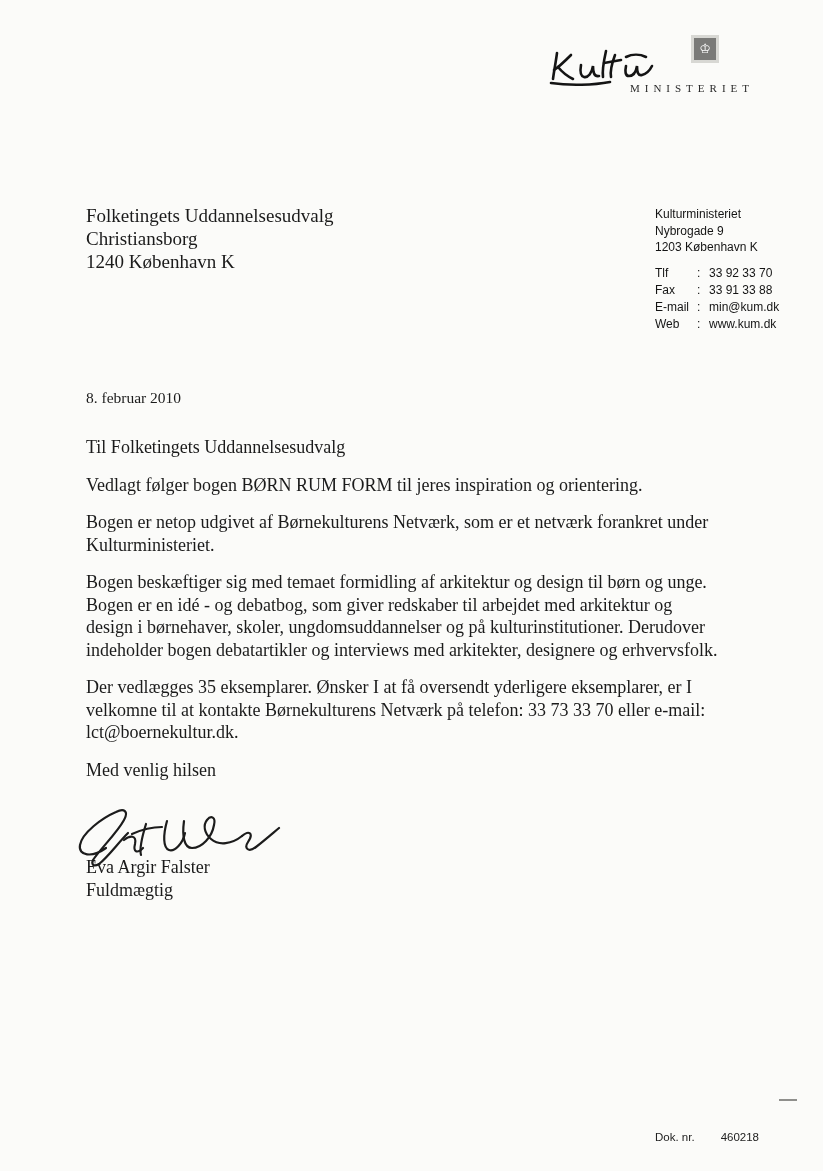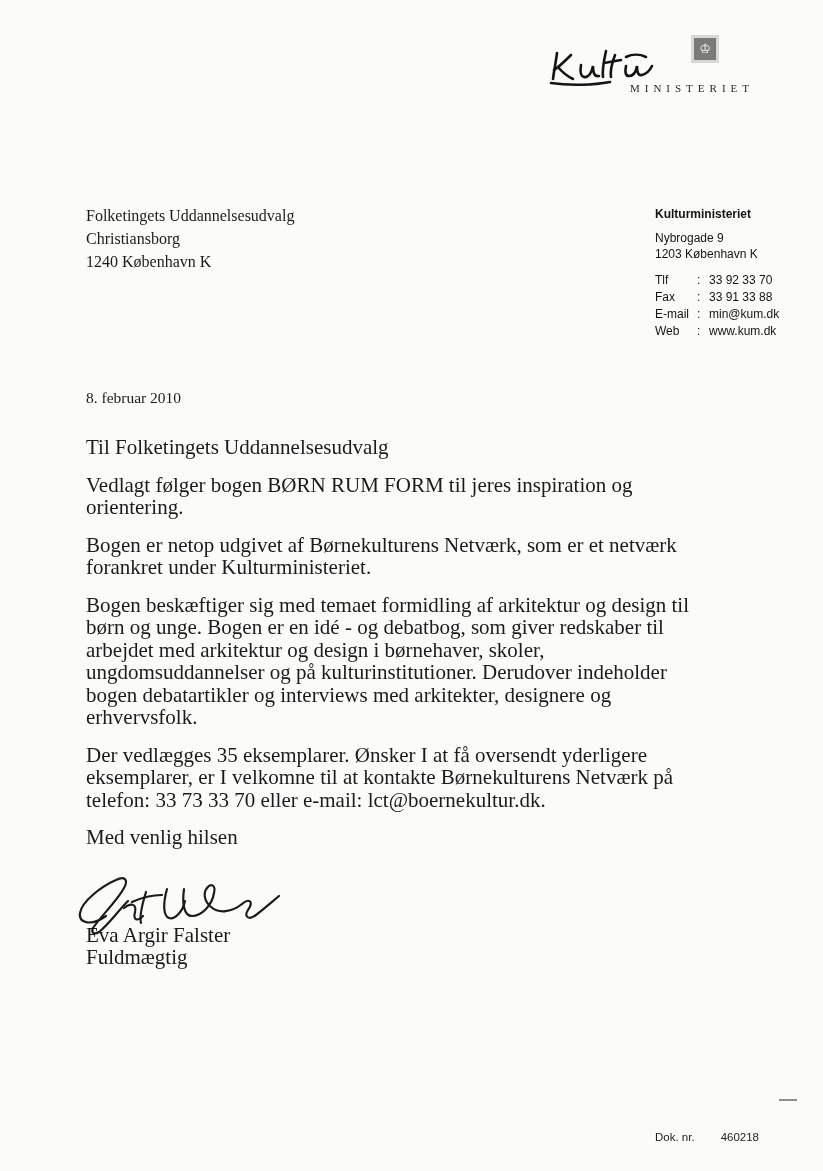--- a/index.html
+++ b/index.html
@@ -46,49 +46,49 @@
     letter-spacing: 5px;
     color: #2a2a2a;
     white-space: nowrap;
   }
 
   
   .recipient {
     position: absolute;
     left: 86px;
     top: 204px;
-    font-size: 16px;
+    font-size: 19px;
     line-height: 23px;
   }
   .sender {
     position: absolute;
     left: 655px;
     top: 206px;
     font-family: "Liberation Sans", "DejaVu Sans", sans-serif;
     font-size: 12px;
     line-height: 16px;
     color: #141414;
   }
-  .sender-name { font-weight: bold; margin-bottom: 8px; }
+  .sender-name { font-weight: normal; margin-bottom: 1px; }
   .contact-table { margin-top: 10px; }
   .contact-row { display: grid; grid-template-columns: 42px 12px auto; line-height: 17px; }
 
   
   .date {
     position: absolute;
     left: 86px;
     top: 389px;
     font-size: 15.5px;
   }
   .body-block {
     position: absolute;
     left: 86px;
     top: 436px;
     width: 632px;
-    font-size: 21px;
+    font-size: 18px;
     line-height: 22.5px;
   }
   .salutation { margin: 0 0 38px 0; }
   .body-block p { margin: 0 0 15px 0; }
   .closing { margin-top: 30px; }
 
   .signature-wrap { margin: 4px 0 -20px -14px; height: 76px; }
   .signer-name { margin-top: 4px; }
   .signer-title { margin-top: 0; }
 

